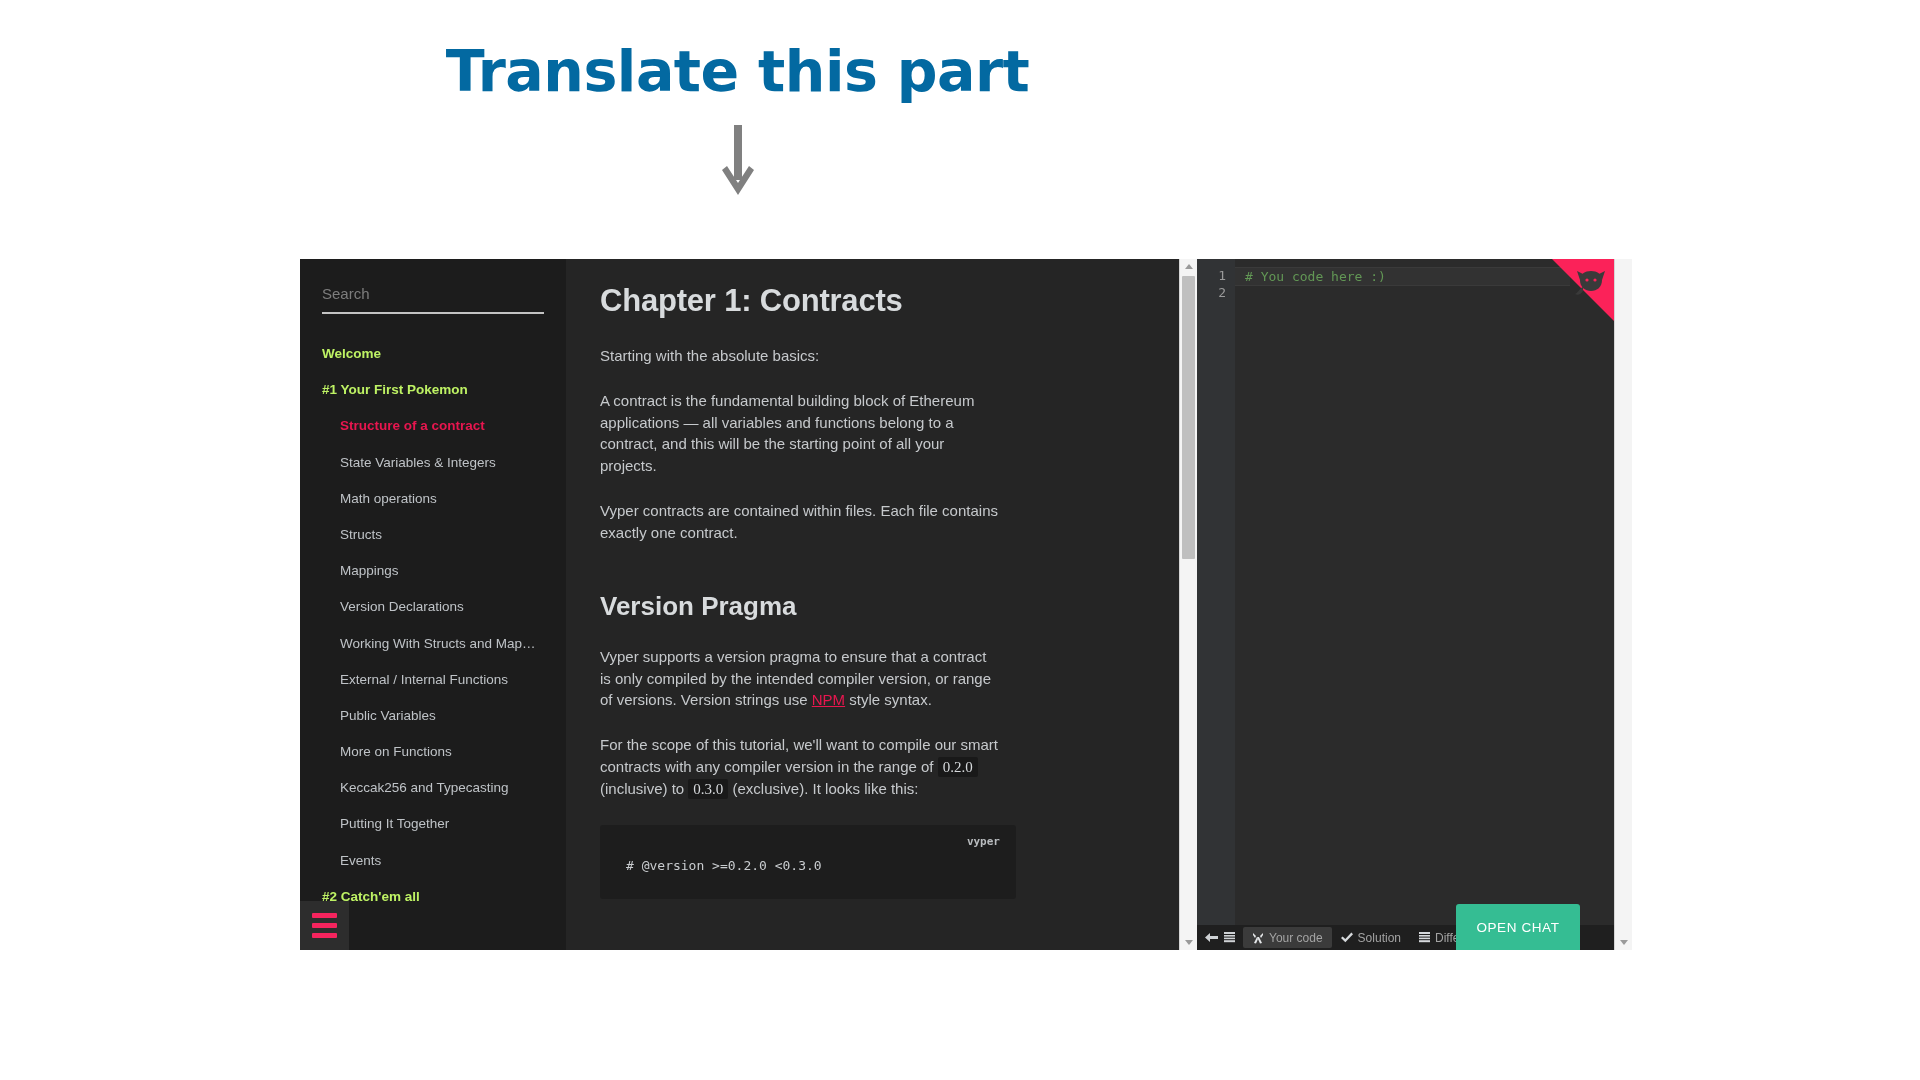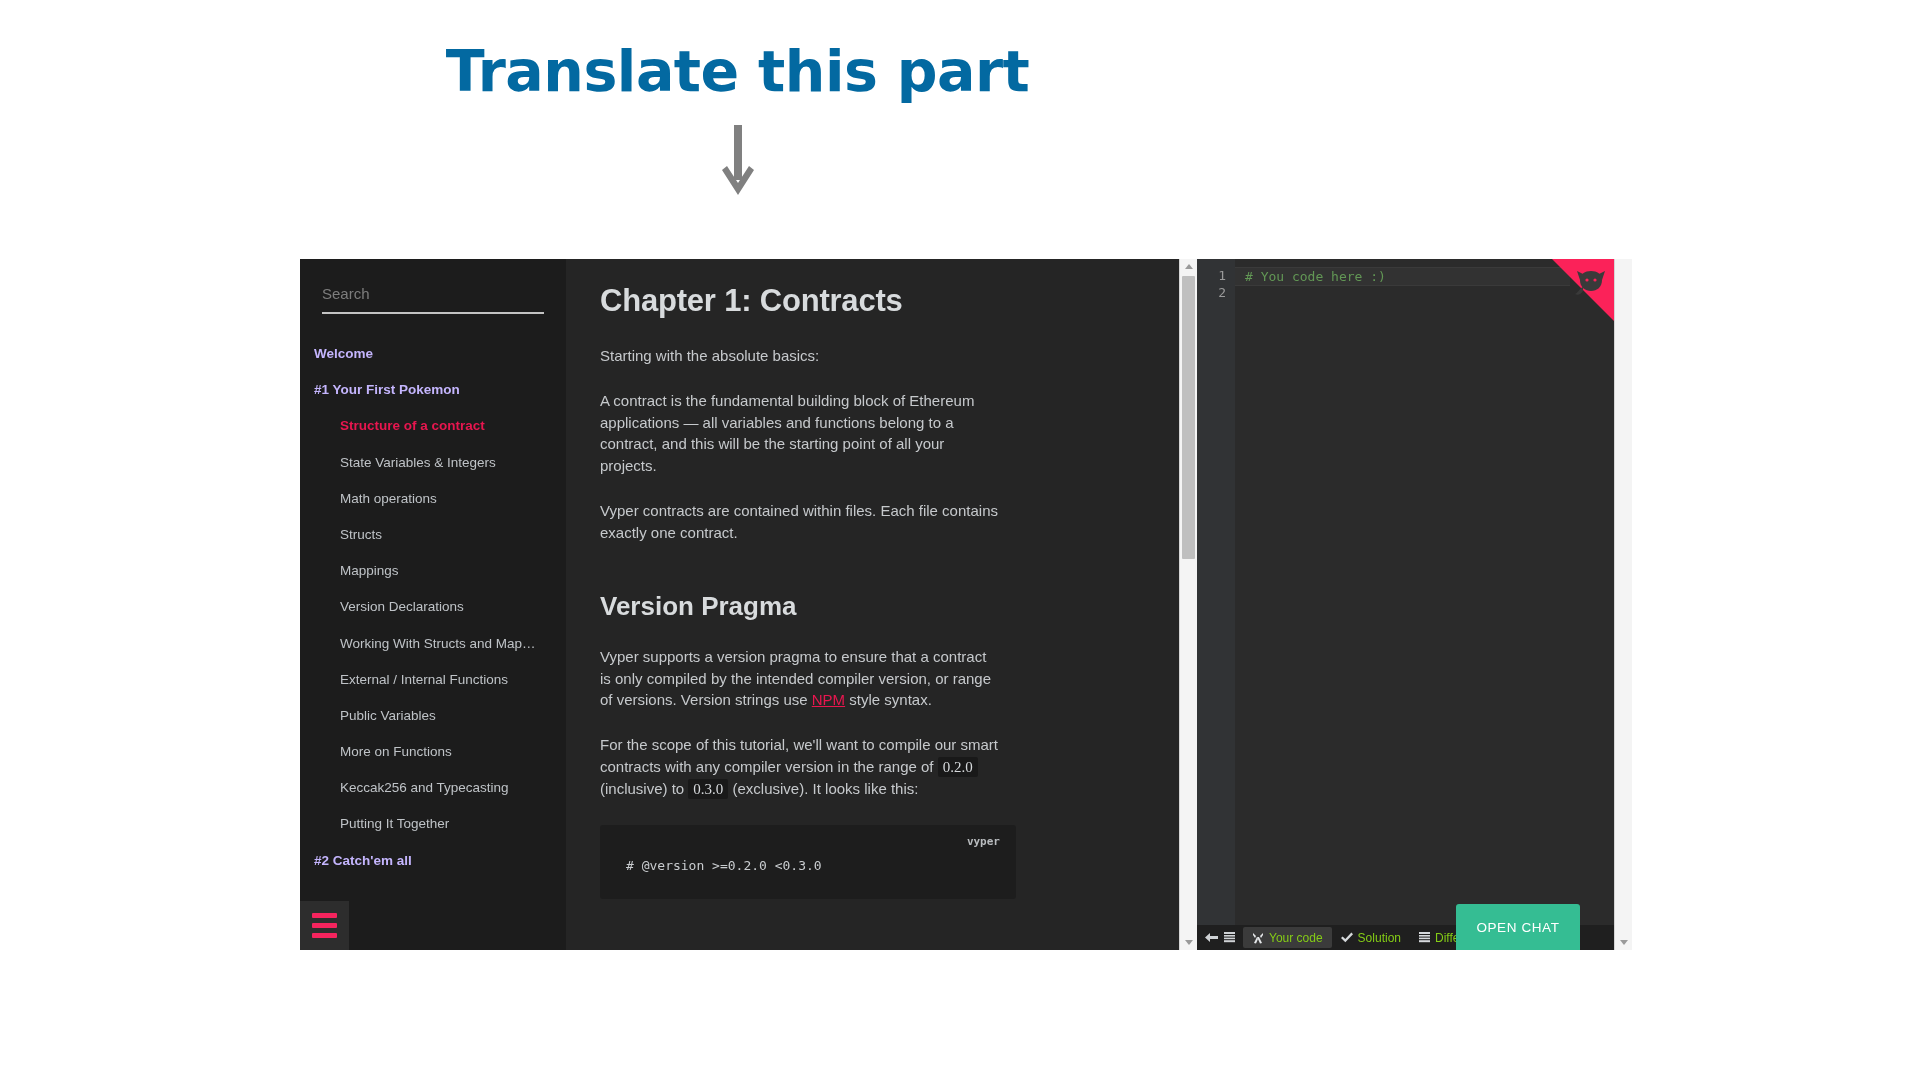--- a/index.html
+++ b/index.html
@@ -84,22 +84,22 @@
     color: #bfc3c7;
     font-size: 13.5px;
     line-height: 1.2;
     white-space: nowrap;
     overflow: hidden;
     text-overflow: ellipsis;
     cursor: pointer;
   }
   .toc-item.chapter {
     font-weight: bold;
-    color: #c4b5fd;
-    padding-left: 14px;
+    color: #bef264;
+    padding-left: 22px;
   }
   .toc-item.lesson {
     padding-left: 40px;
   }
   .toc-item.active {
     color: #e8164f;
     font-weight: bold;
   }
 
   #hamburger-button {
@@ -303,21 +303,21 @@
   }
 
   
   #editor-tabs {
     height: 25px;
     min-height: 25px;
     background: #1f1f1f;
     display: flex;
     align-items: stretch;
     font-size: 12px;
-    color: #84cc16;
+    color: #a3a3a3;
   }
   .tab-icon-group {
     display: flex;
     align-items: center;
     gap: 6px;
     padding: 0 8px;
     color: #cfd2d5;
   }
   .editor-tab {
     display: flex;
@@ -408,20 +408,23 @@
         <span>Public Variables</span>
       </div>
       <div class="toc-item lesson">
         <span>More on Functions</span>
       </div>
       <div class="toc-item lesson">
         <span>Keccak256 and Typecasting</span>
       </div>
       <div class="toc-item lesson">
         <span>Putting It Together</span>
+      </div>
+      <div class="toc-item lesson">
+        <span>Events</span>
       </div>
       <div class="toc-item chapter">
         <span>#2 Catch'em all</span>
       </div>
     </div>
 
     <div id="hamburger-button">
       <span class="ham-bar"></span>
       <span class="ham-bar"></span>
       <span class="ham-bar"></span>

